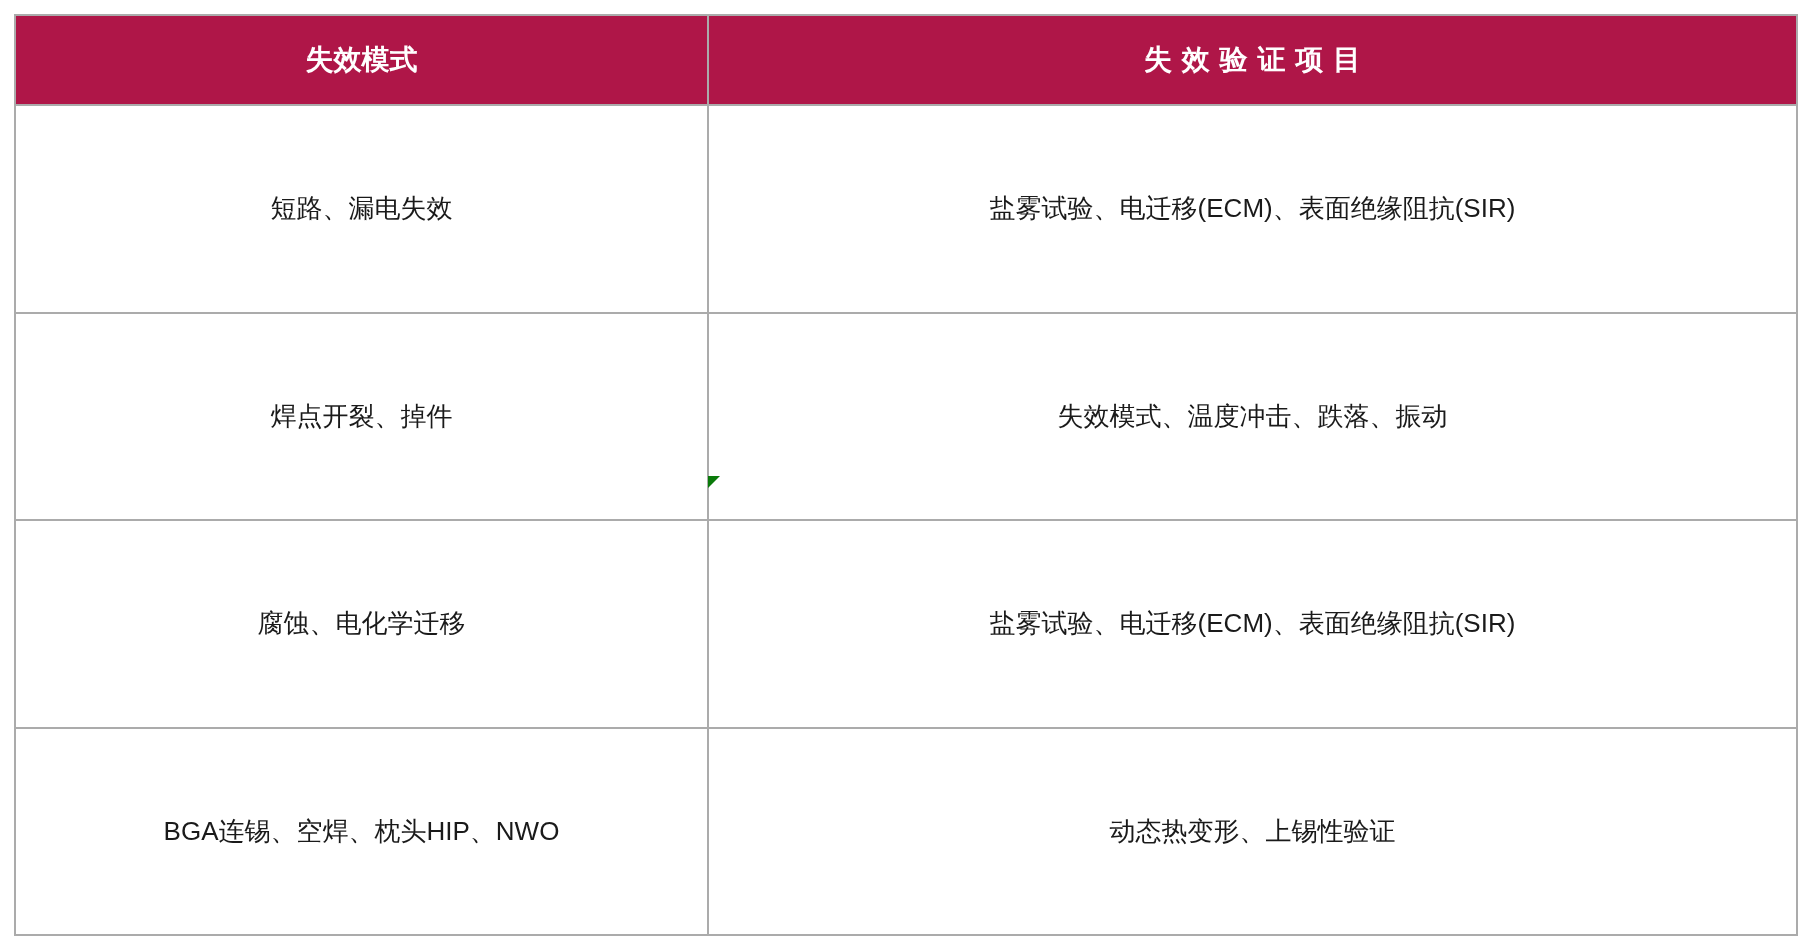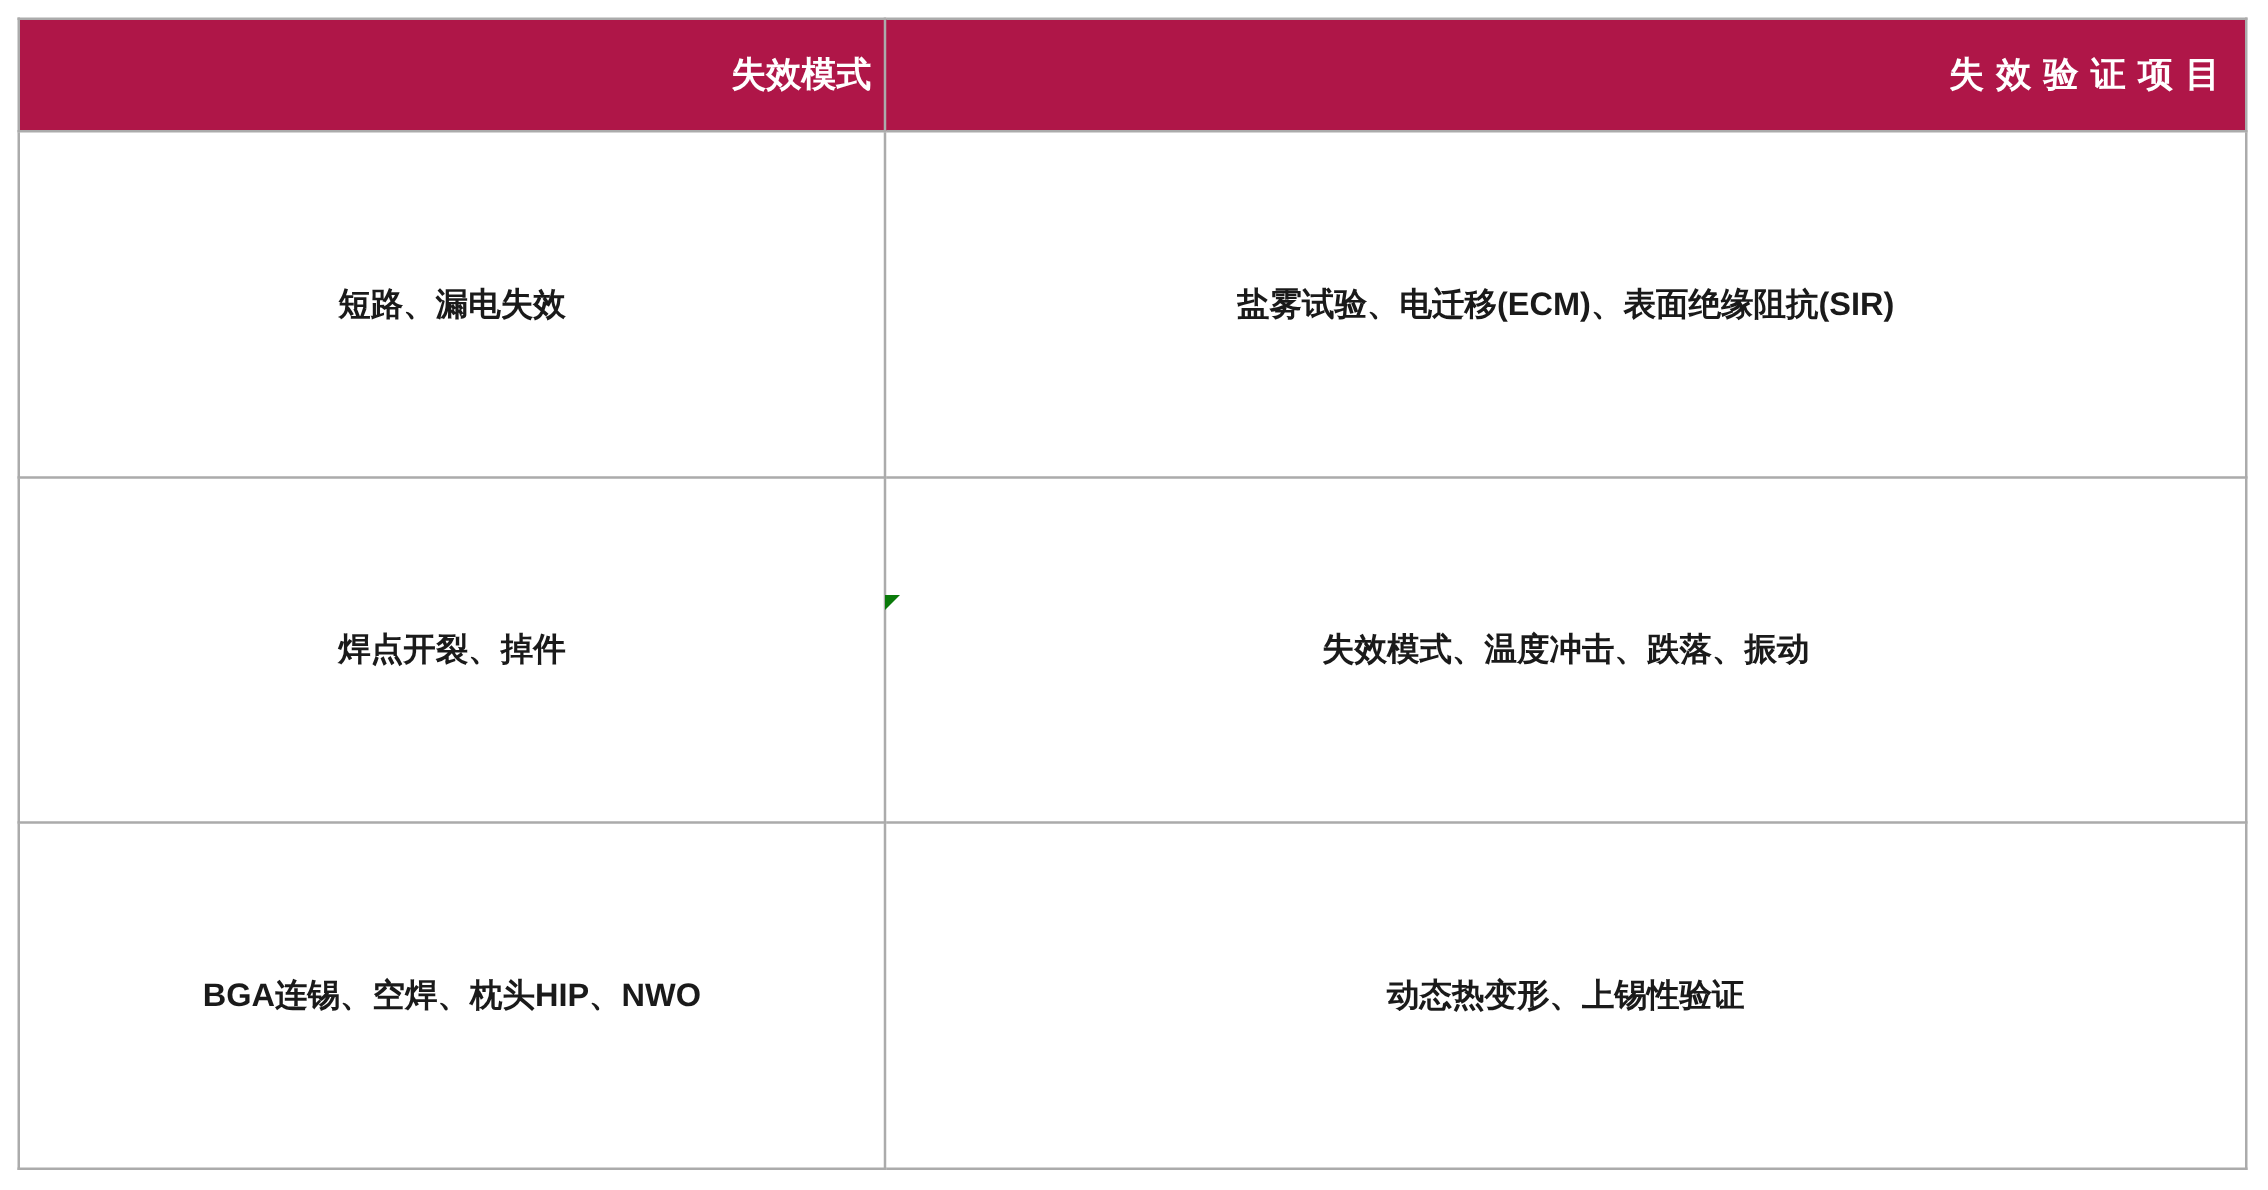--- a/index.html
+++ b/index.html
@@ -32,28 +32,27 @@
     text-align: center;
     vertical-align: middle;
     padding: 0 10px;
   }
   table.failure-table thead tr { height: 90px; }
   table.failure-table th {
     background: var(--header-bg);
     color: var(--header-text);
     font-size: 28px;
     font-weight: bold;
-    text-align: right;
   }
   th.spaced { letter-spacing: 0.35em; text-indent: 0.35em; margin-left: 36px; }
   table.failure-table td {
     background: #FFFFFF;
     color: var(--body-text);
     font-size: 26px;
-    font-weight: bold;
+    font-weight: normal;
   }
   col.col-mode { width: 693px; }
   col.col-verify { width: auto; }
   .cell-anchor { position: relative; }
   .comment-marker {
     position: absolute;
     left: 694px; top: 462px;
     width: 0; height: 0;
     border-top: 12px solid var(--marker-green);
     border-right: 12px solid transparent;
@@ -78,19 +77,23 @@
     <tbody>
       <tr>
         <td>短路、漏电失效</td>
         <td>盐雾试验、电迁移(ECM)、表面绝缘阻抗(SIR)</td>
       </tr>
       <tr>
         <td>焊点开裂、掉件</td>
         <td>失效模式、温度冲击、跌落、振动</td>
       </tr>
       <tr>
+        <td>腐蚀、电化学迁移</td>
+        <td class="cell-anchor">盐雾试验、电迁移(ECM)、表面绝缘阻抗(SIR)</td>
+      </tr>
+      <tr>
         <td>BGA连锡、空焊、枕头HIP、NWO</td>
         <td>动态热变形、上锡性验证</td>
       </tr>
     </tbody>
   </table>
   <div class="comment-marker"></div>
 </div>
 
 </body></html>

